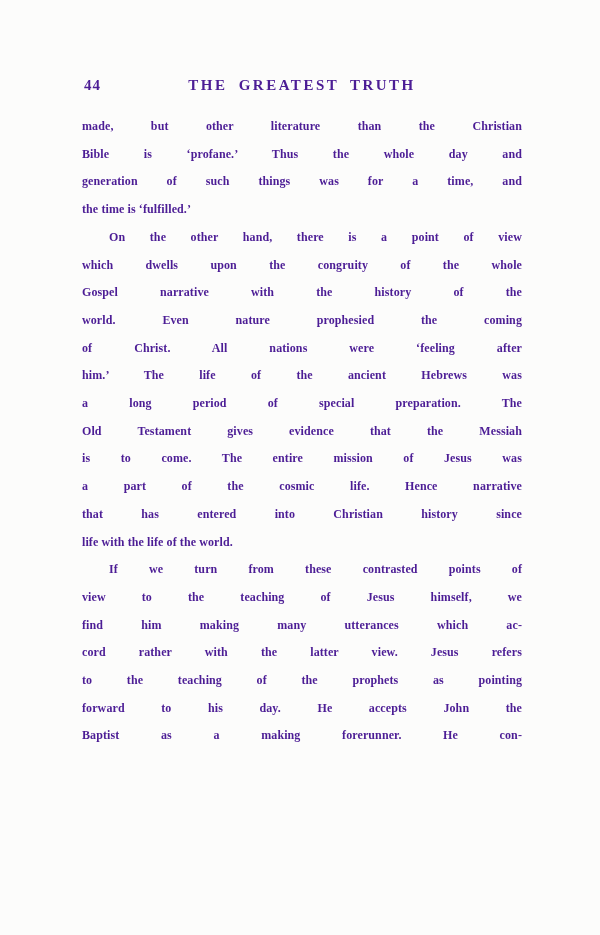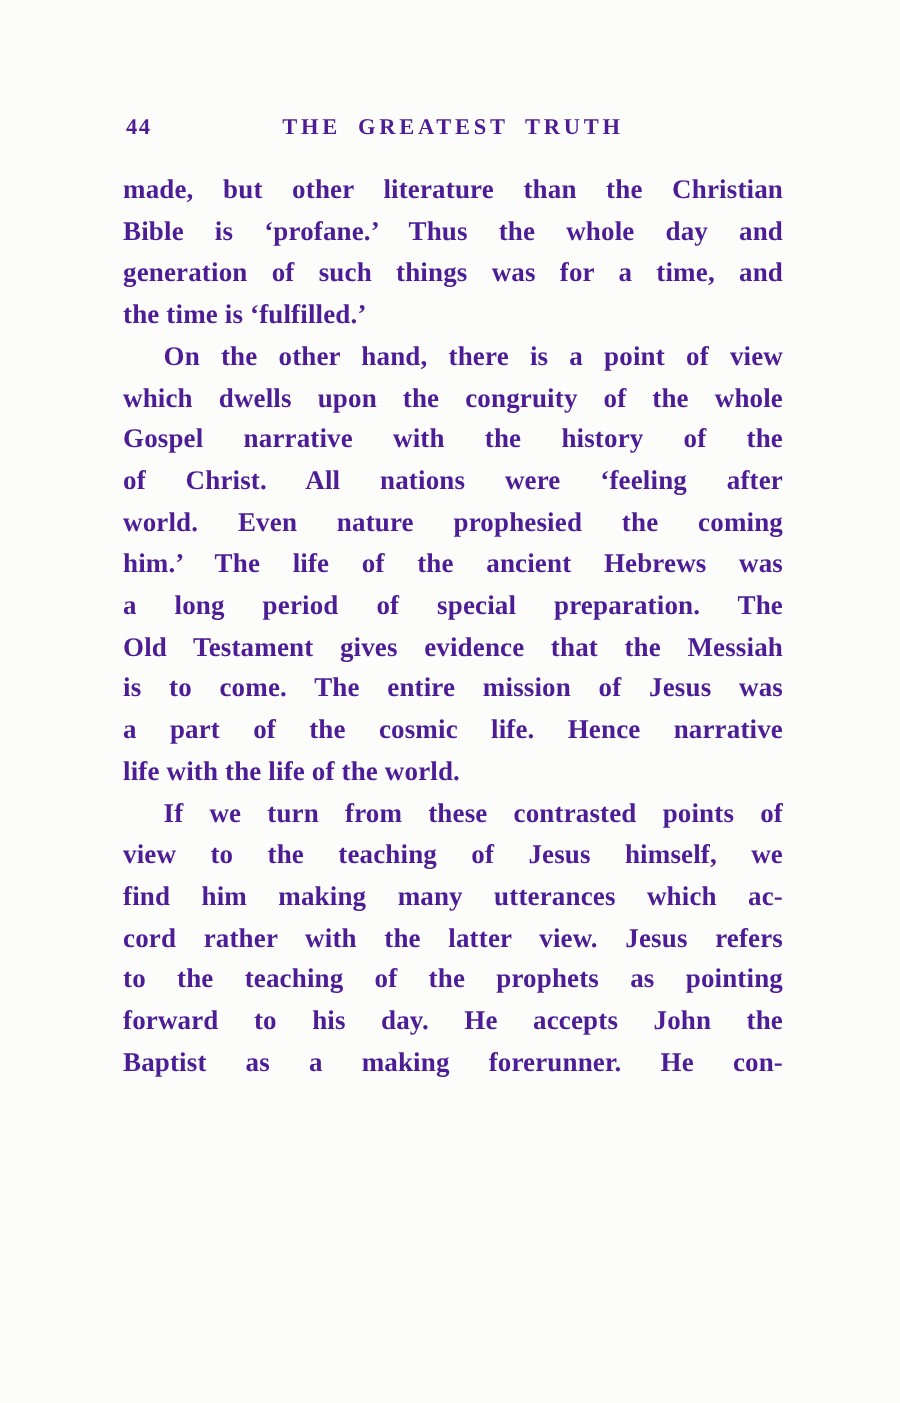--- a/index.html
+++ b/index.html
@@ -37,21 +37,21 @@
     right: 0;
     top: 1px;
     text-align: center;
     font-size: 15px;
     font-weight: bold;
     letter-spacing: 2.5px;
     word-spacing: 5px;
     white-space: nowrap;
   }
   .text-body {
-    font-size: 18px;
+    font-size: 12px;
     font-weight: 600;
     line-height: 27.7px;
     letter-spacing: 0.1px;
   }
   .paragraph {
     margin: 0;
     padding: 0;
   }
   .line {
     text-align: justify;
@@ -76,27 +76,28 @@
       <div class="paragraph">
         <div class="line">made, but other literature than the Christian</div>
         <div class="line">Bible is ‘profane.’  Thus the whole day and</div>
         <div class="line">generation of such things was for a time, and</div>
         <div class="line last">the time is ‘fulfilled.’</div>
       </div>
       <div class="paragraph">
         <div class="line indent">On the other hand, there is a point of view</div>
         <div class="line">which dwells upon the congruity of the whole</div>
         <div class="line">Gospel narrative with the history of the</div>
+        <div class="line">world.  Even nature prophesied the coming</div>
         <div class="line">of Christ.  All nations were ‘feeling after</div>
-        <div class="line">world.  Even nature prophesied the coming</div>
         <div class="line">him.’  The life of the ancient Hebrews was</div>
         <div class="line">a long period of special preparation.  The</div>
         <div class="line">Old Testament gives evidence that the Messiah</div>
         <div class="line">is to come.  The entire mission of Jesus was</div>
         <div class="line">a part of the cosmic life.  Hence narrative</div>
+        <div class="line">that has entered into Christian history since</div>
         <div class="line last">life with the life of the world.</div>
       </div>
       <div class="paragraph">
         <div class="line indent">If we turn from these contrasted points of</div>
         <div class="line">view to the teaching of Jesus himself, we</div>
         <div class="line">find him making many utterances which ac-</div>
         <div class="line">cord rather with the latter view.  Jesus refers</div>
         <div class="line">to the teaching of the prophets as pointing</div>
         <div class="line">forward to his day.  He accepts John the</div>
         <div class="line">Baptist as a making forerunner.  He con-</div>

